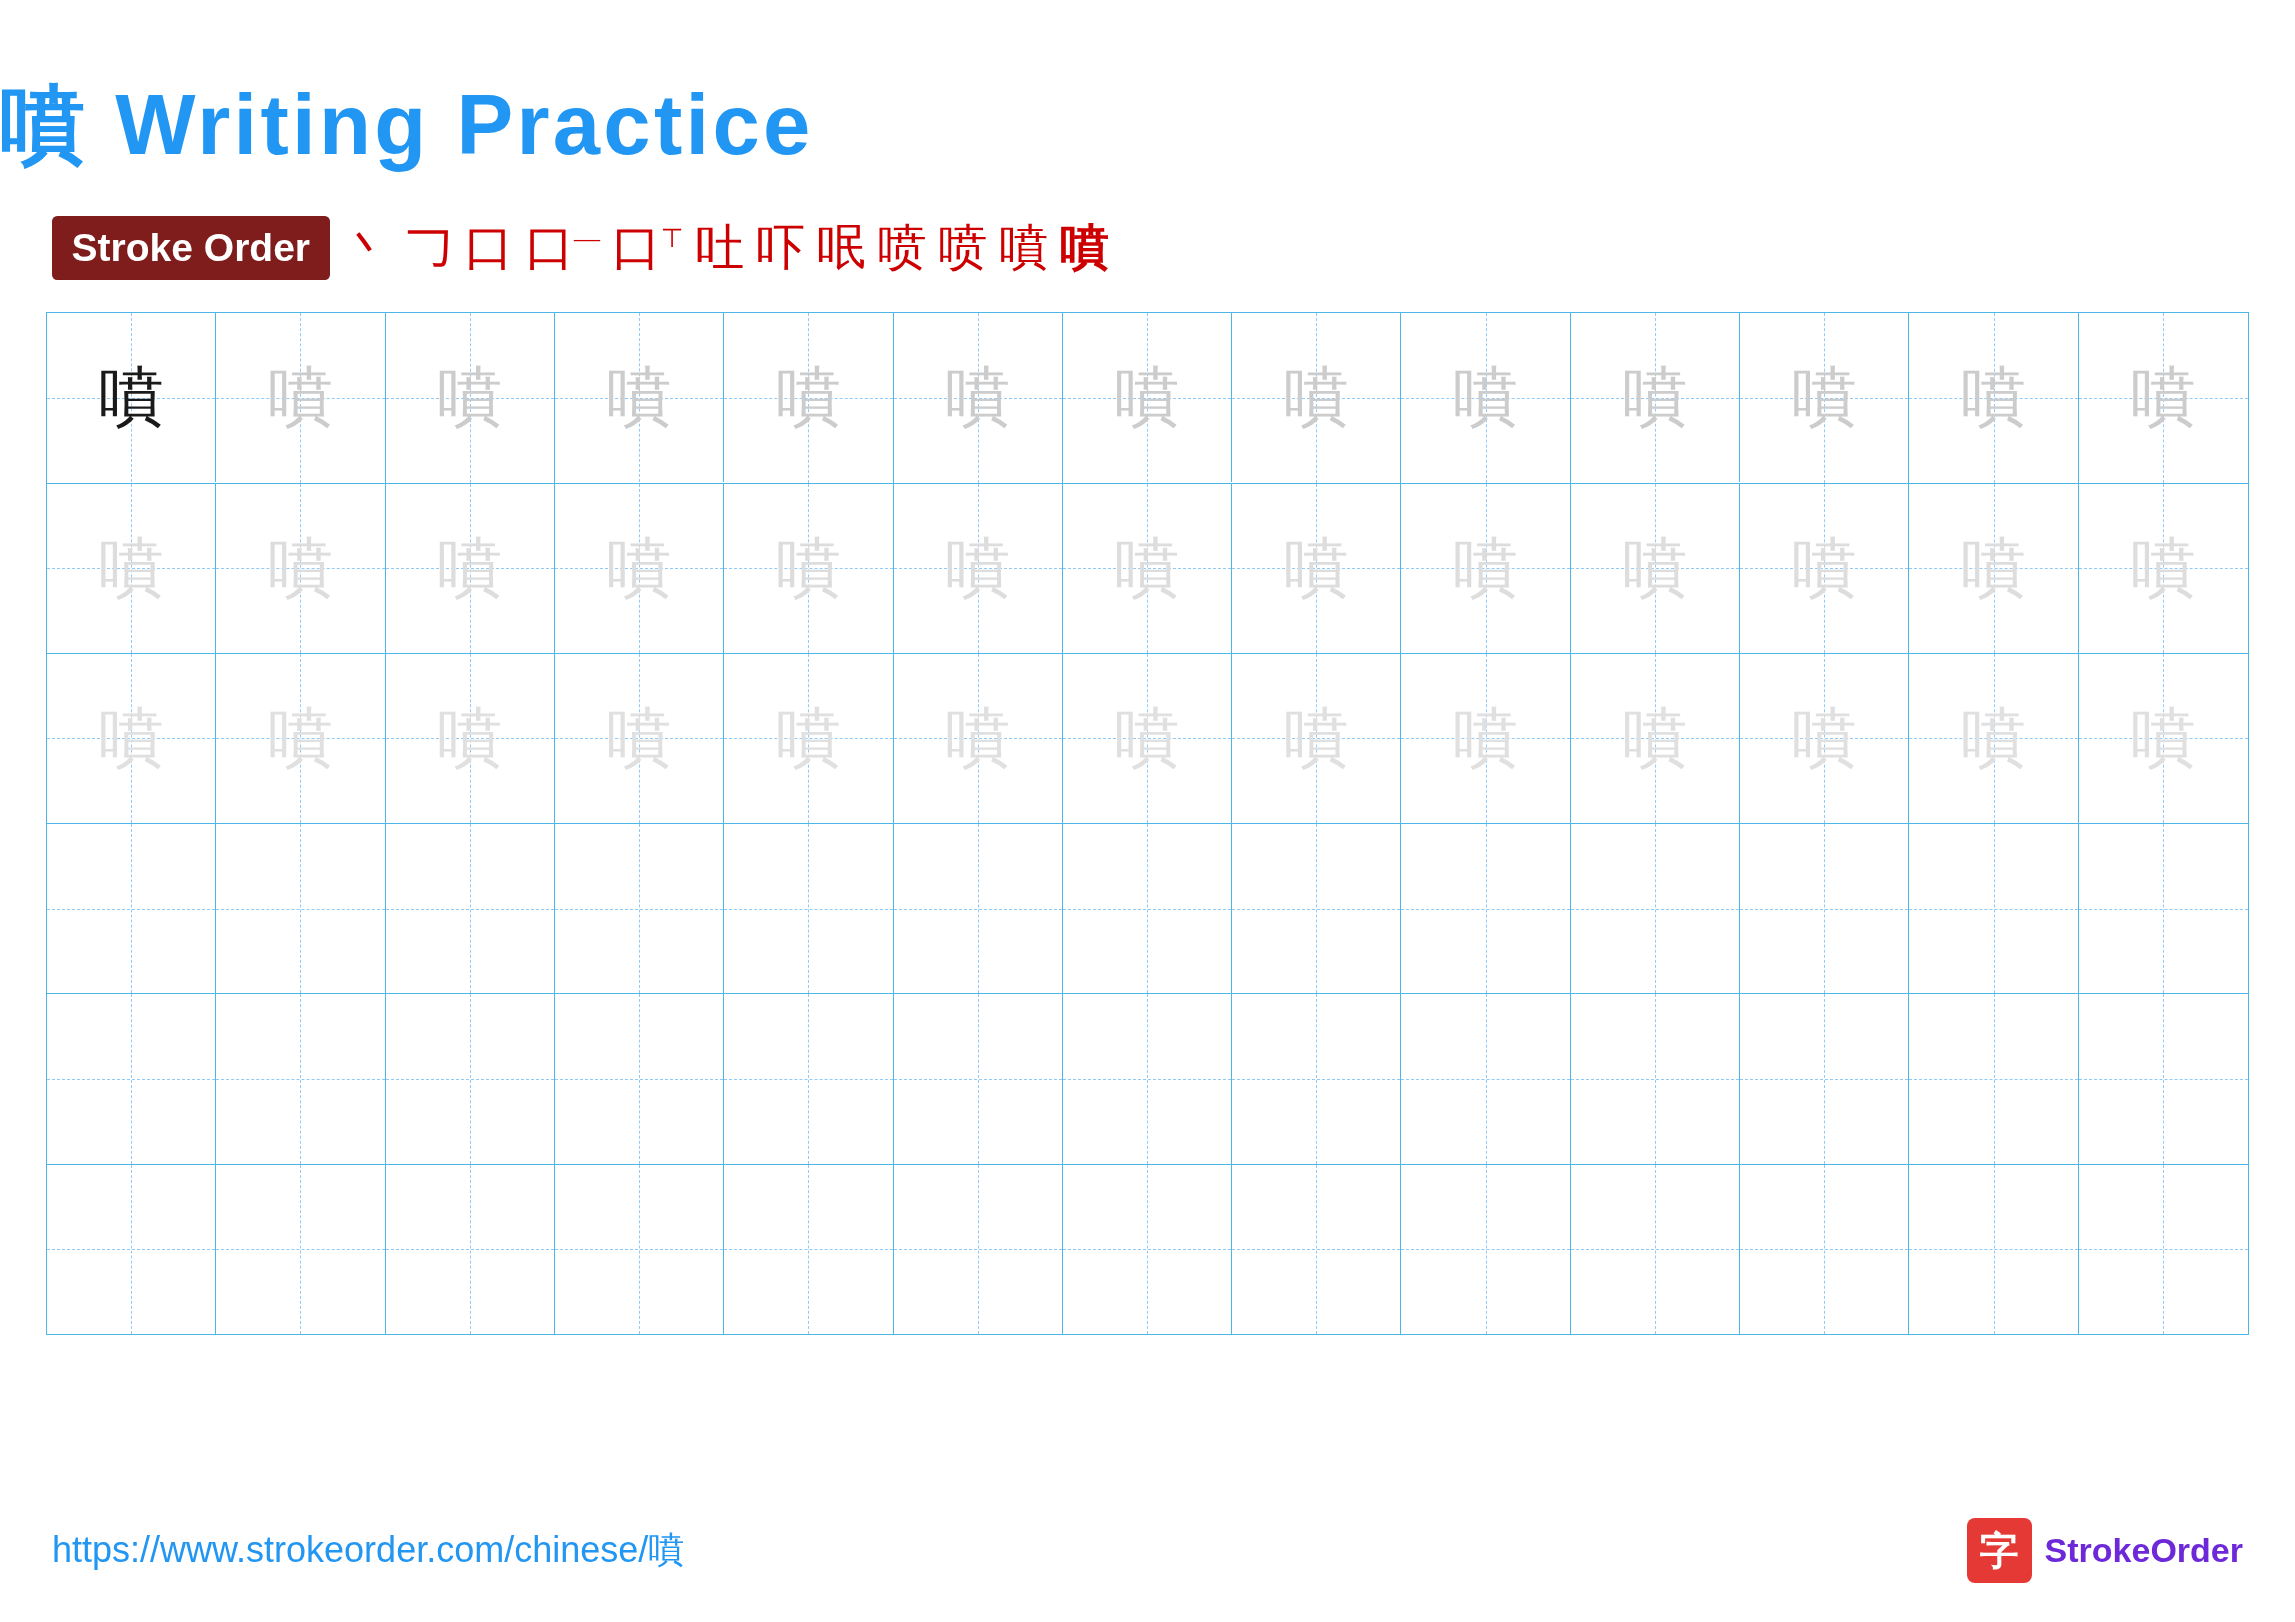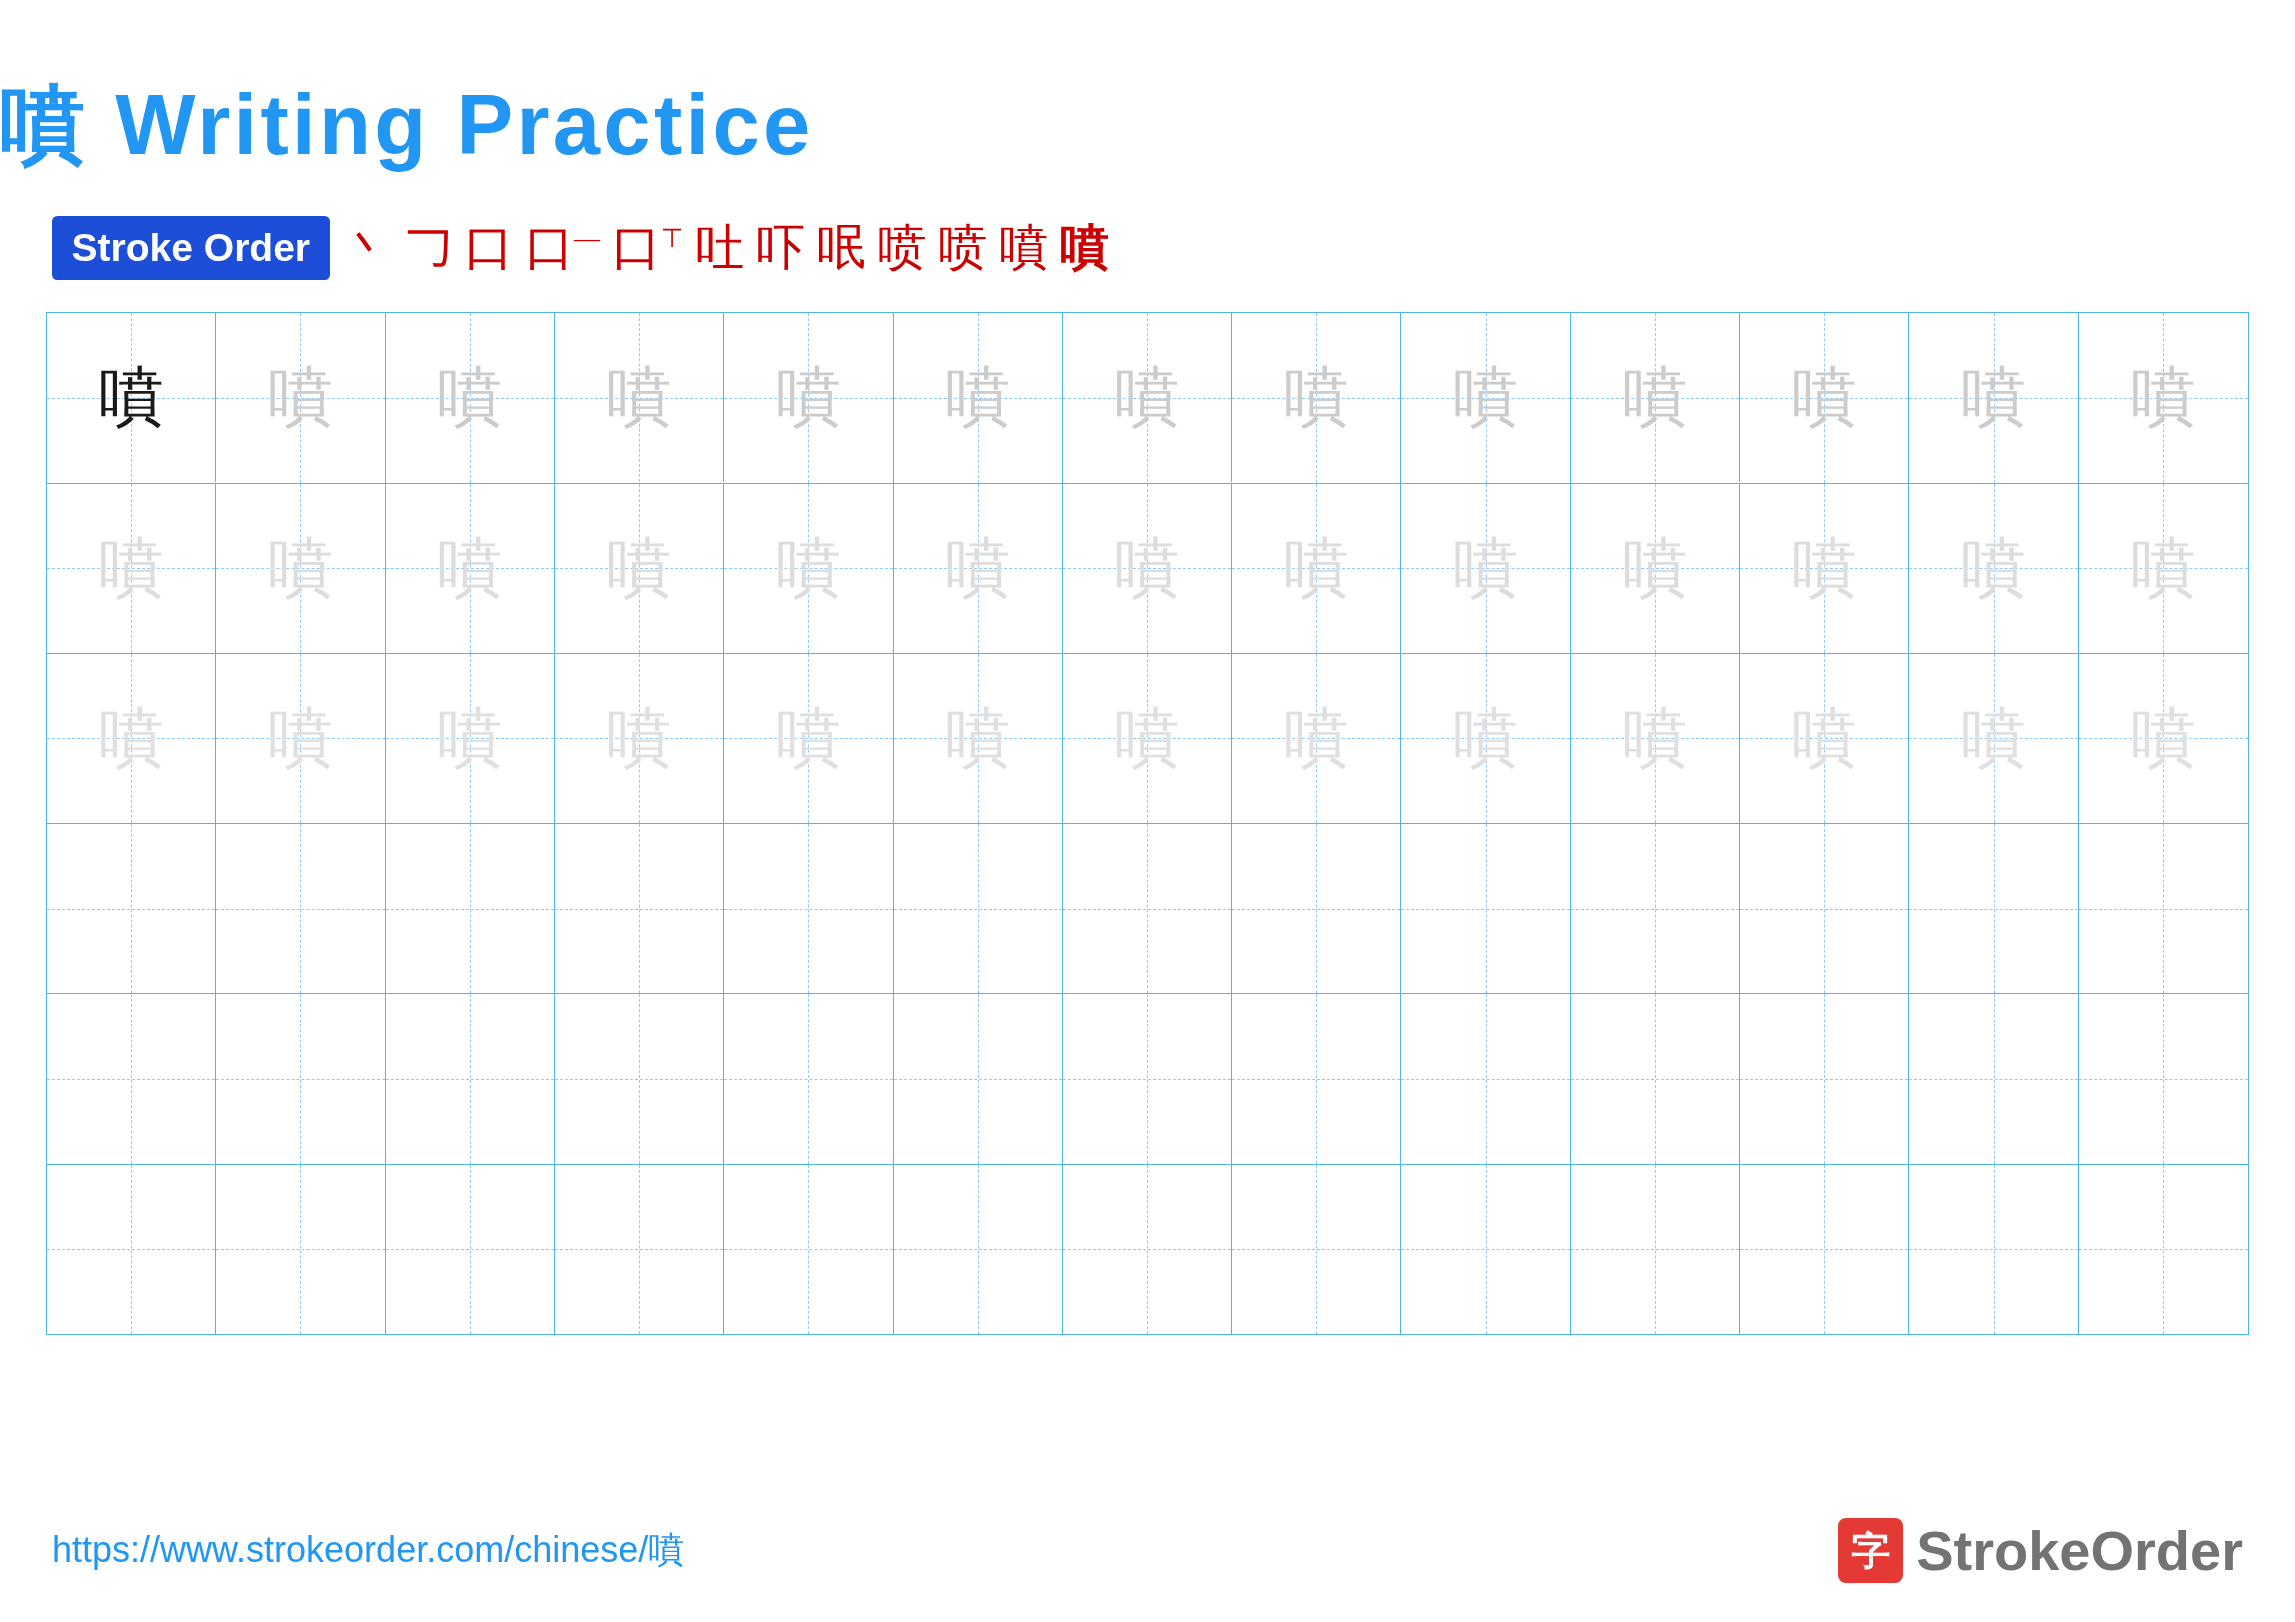--- a/index.html
+++ b/index.html
@@ -22,21 +22,21 @@
     }
 
     .stroke-order-section {
       display: flex;
       align-items: center;
       padding: 33px 52px 19.6px 52px;
       gap: 13px;
     }
 
     .stroke-order-badge {
-      background-color: #1d4ed8;
+      background-color: #7f1d1d;
       color: white;
       font-size: 39px;
       font-weight: bold;
       padding: 9.8px 19.6px;
       border-radius: 5.2px;
       white-space: nowrap;
     }
 
     .stroke-sequence {
       display: flex;
@@ -157,23 +157,23 @@
       border-radius: 7.9px;
       display: flex;
       align-items: center;
       justify-content: center;
       color: white;
       font-size: 39px;
       font-weight: bold;
     }
 
     .footer-logo-text {
-      font-size: 56px;
-      font-weight: bold;
-      color: #737373;
+      font-size: 34px;
+      font-weight: bold;
+      color: #6d28d9;
     }
   </style>
 </head>
 <body>
 
 <h1 class="page-title">
   <span>噴</span><span> Writing Practice</span>
 </h1>
 
 <div class="stroke-order-section">

